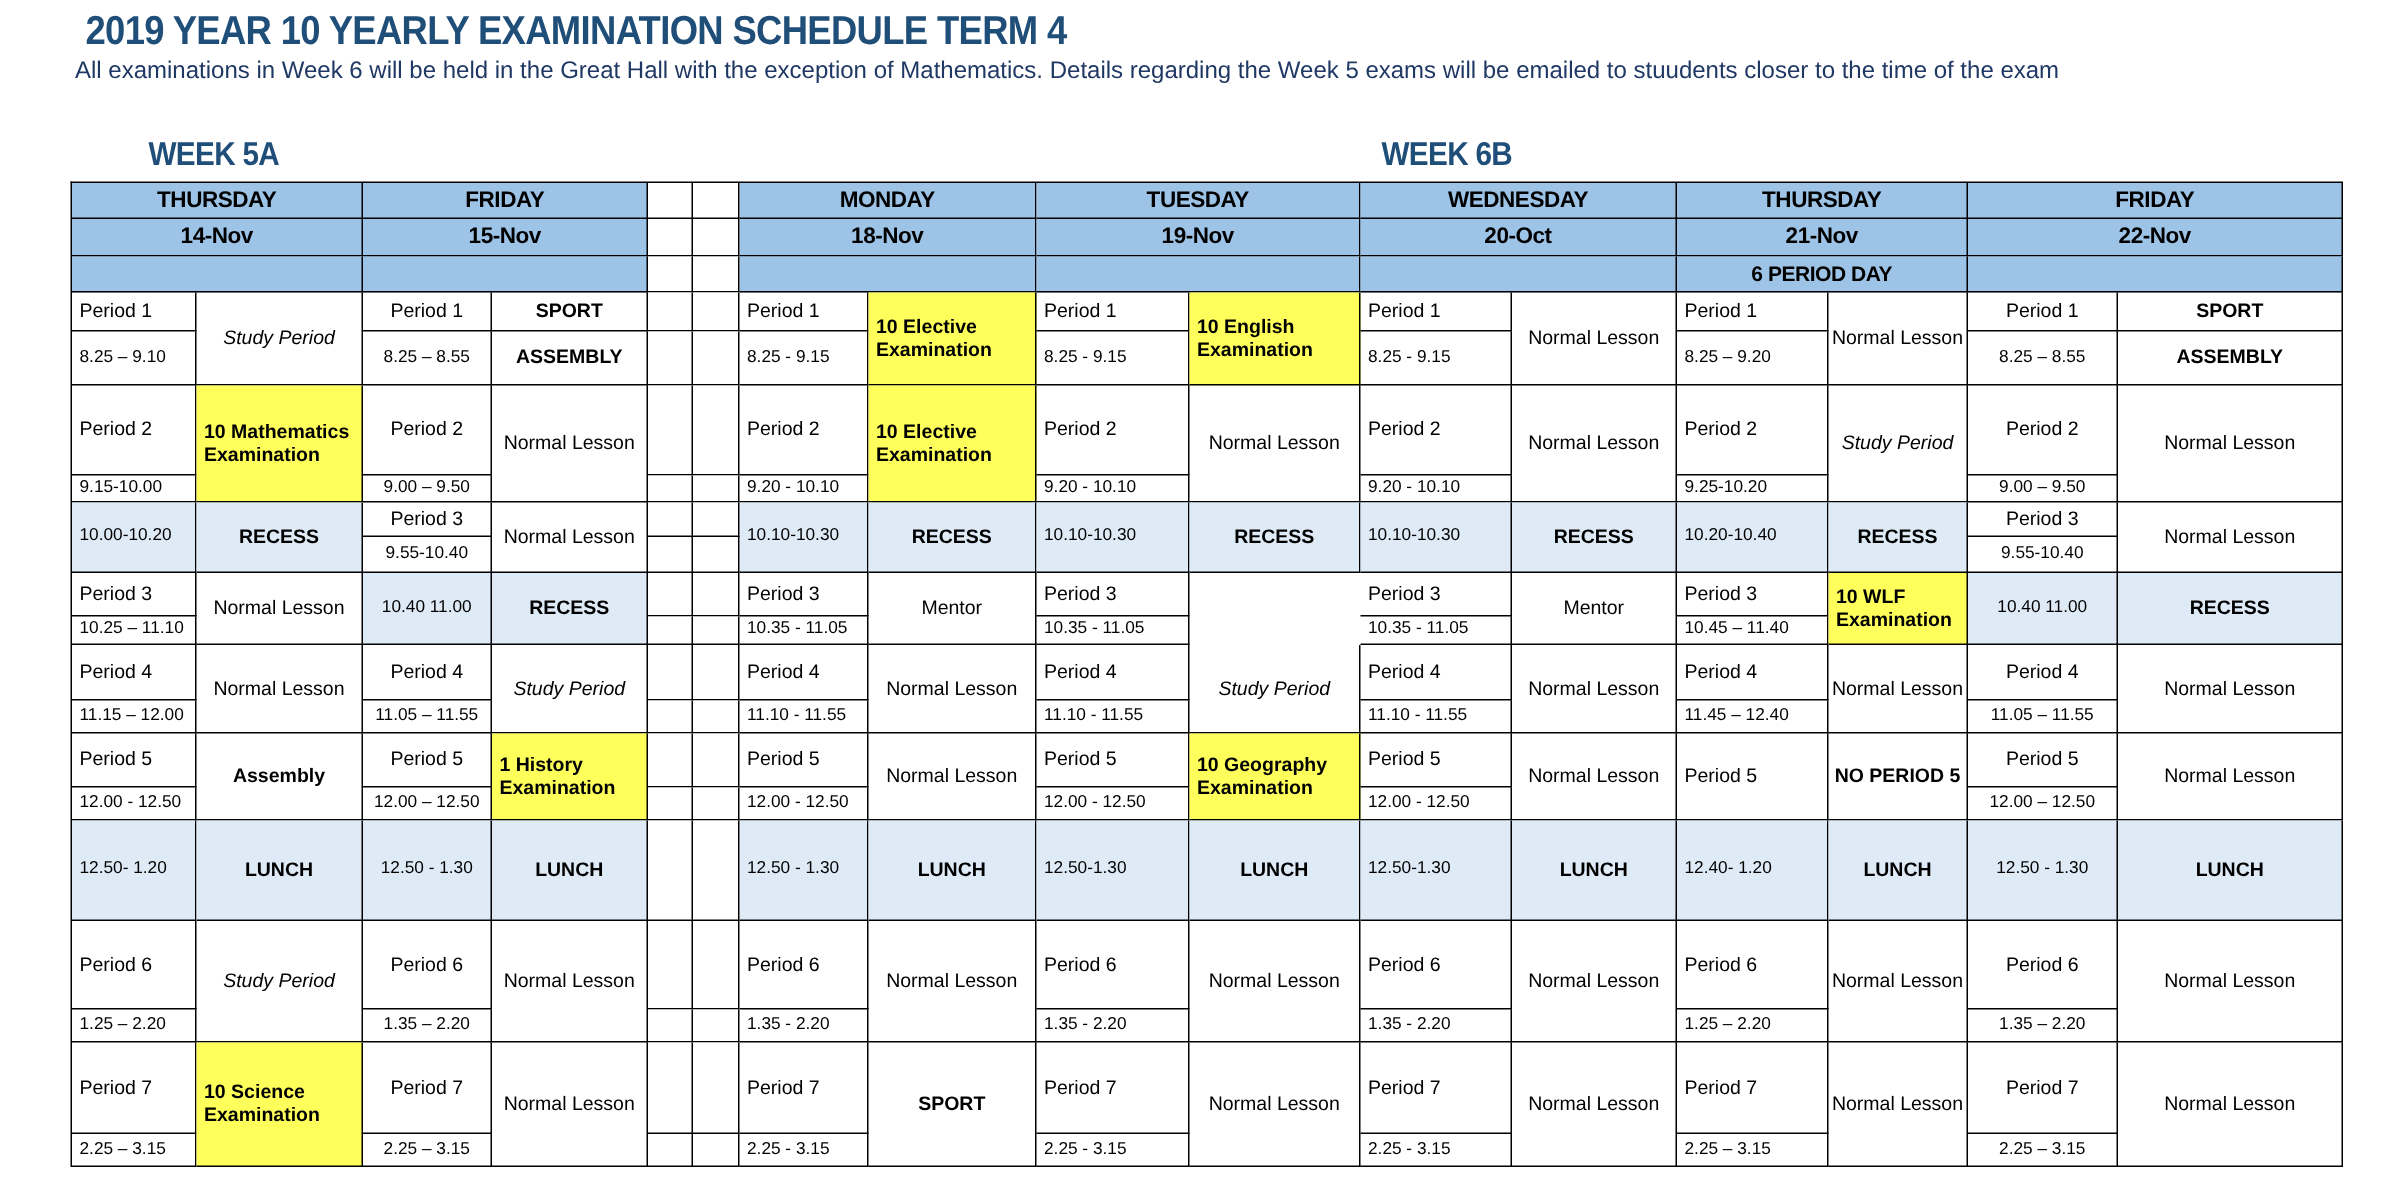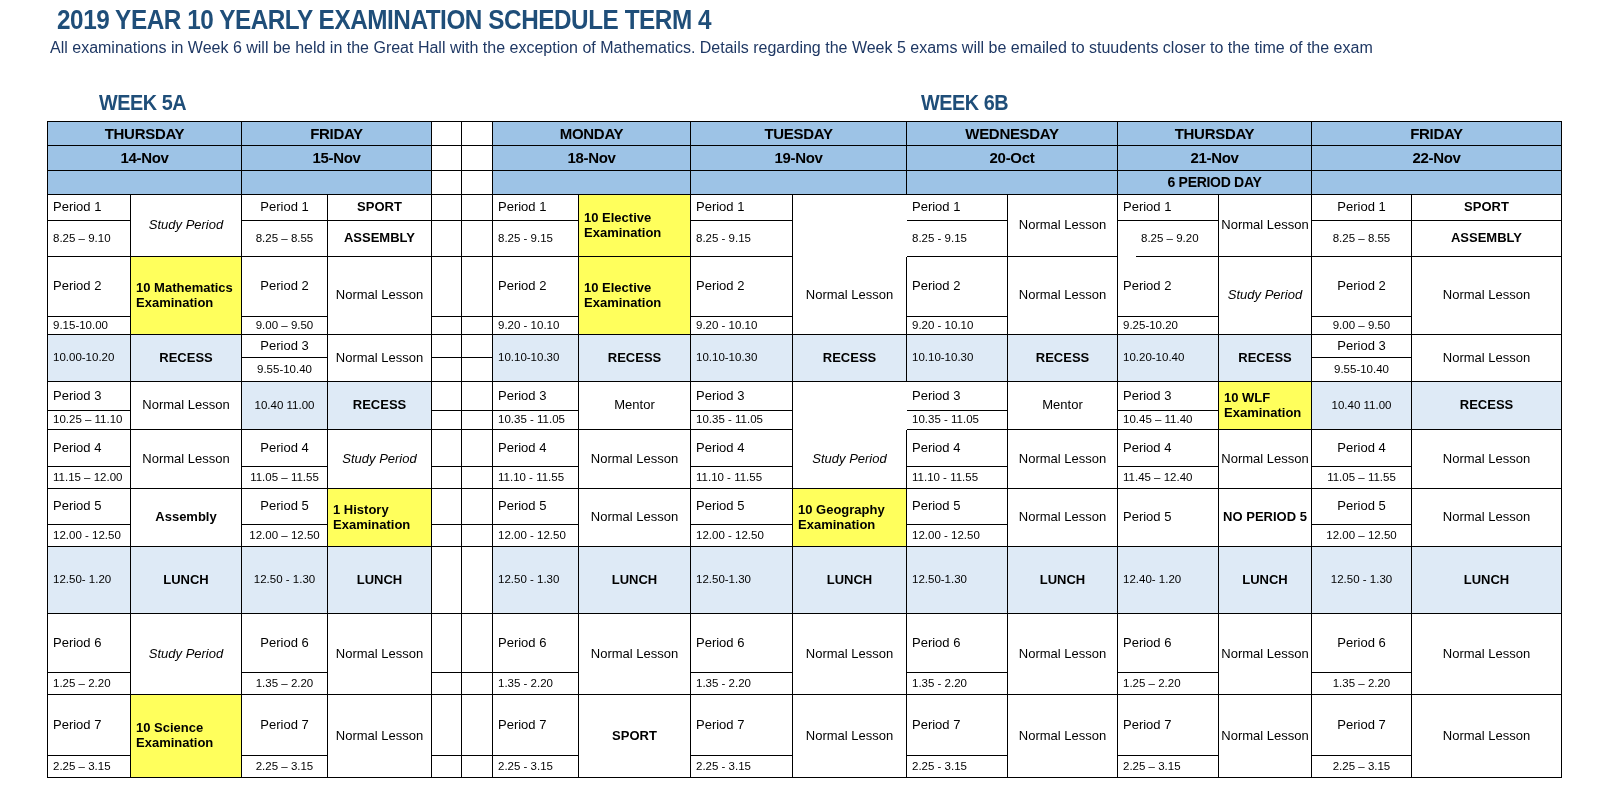--- a/index.html
+++ b/index.html
@@ -139,20 +139,21 @@
     <div class="c time lft" style="grid-area: 18 / 7 / span 1 / span 1;">1.35 - 2.20</div>
     <div class="c" style="grid-area: 17 / 8 / span 2 / span 1;">Normal Lesson</div>
     <div class="c  lft" style="grid-area: 19 / 7 / span 1 / span 1;">Period 7</div>
     <div class="c time lft" style="grid-area: 20 / 7 / span 1 / span 1;">2.25 - 3.15</div>
     <div class="c boldc" style="grid-area: 19 / 8 / span 2 / span 1;">SPORT</div>
     <div class="c hdr" style="grid-area: 1 / 9 / span 1 / span 2;">TUESDAY</div>
     <div class="c hdr" style="grid-area: 2 / 9 / span 1 / span 2;">19-Nov</div>
     <div class="c hdr note" style="grid-area: 3 / 9 / span 1 / span 2;"></div>
     <div class="c  lft" style="grid-area: 4 / 9 / span 1 / span 1;">Period 1</div>
     <div class="c time lft" style="grid-area: 5 / 9 / span 1 / span 1;">8.25 - 9.15</div>
+    <div class="c exam" style="grid-area: 4 / 10 / span 2 / span 1;">10 English Examination</div>
     <div class="c  lft" style="grid-area: 6 / 9 / span 1 / span 1;">Period 2</div>
     <div class="c time lft" style="grid-area: 7 / 9 / span 1 / span 1;">9.20 - 10.10</div>
     <div class="c" style="grid-area: 6 / 10 / span 2 / span 1;">Normal Lesson</div>
     <div class="c blue time lft" style="grid-area: 8 / 9 / span 2 / span 1;">10.10-10.30</div>
     <div class="c blue boldc" style="grid-area: 8 / 10 / span 2 / span 1;">RECESS</div>
     <div class="c  lft" style="grid-area: 10 / 9 / span 1 / span 1;">Period 3</div>
     <div class="c time lft" style="grid-area: 11 / 9 / span 1 / span 1;">10.35 - 11.05</div>
     <div class="c  lft" style="grid-area: 12 / 9 / span 1 / span 1;">Period 4</div>
     <div class="c time lft" style="grid-area: 13 / 9 / span 1 / span 1;">11.10 - 11.55</div>
     <div class="c ital" style="grid-area: 12 / 10 / span 2 / span 1;">Study Period</div>
@@ -192,21 +193,21 @@
     <div class="c  lft" style="grid-area: 17 / 11 / span 1 / span 1;">Period 6</div>
     <div class="c time lft" style="grid-area: 18 / 11 / span 1 / span 1;">1.35 - 2.20</div>
     <div class="c" style="grid-area: 17 / 12 / span 2 / span 1;">Normal Lesson</div>
     <div class="c  lft" style="grid-area: 19 / 11 / span 1 / span 1;">Period 7</div>
     <div class="c time lft" style="grid-area: 20 / 11 / span 1 / span 1;">2.25 - 3.15</div>
     <div class="c" style="grid-area: 19 / 12 / span 2 / span 1;">Normal Lesson</div>
     <div class="c hdr" style="grid-area: 1 / 13 / span 1 / span 2;">THURSDAY</div>
     <div class="c hdr" style="grid-area: 2 / 13 / span 1 / span 2;">21-Nov</div>
     <div class="c hdr note" style="grid-area: 3 / 13 / span 1 / span 2;">6 PERIOD DAY</div>
     <div class="c  lft" style="grid-area: 4 / 13 / span 1 / span 1;">Period 1</div>
-    <div class="c time lft" style="grid-area: 5 / 13 / span 1 / span 1; margin-left: 18px;">8.25 – 9.20</div>
+    <div class="c time lft" style="grid-area: 5 / 13 / span 1 / span 1;">8.25 – 9.20</div>
     <div class="c" style="grid-area: 4 / 14 / span 2 / span 1;">Normal Lesson</div>
     <div class="c  lft" style="grid-area: 6 / 13 / span 1 / span 1;">Period 2</div>
     <div class="c time lft" style="grid-area: 7 / 13 / span 1 / span 1;">9.25-10.20</div>
     <div class="c ital" style="grid-area: 6 / 14 / span 2 / span 1;">Study Period</div>
     <div class="c blue time lft" style="grid-area: 8 / 13 / span 2 / span 1;">10.20-10.40</div>
     <div class="c blue boldc" style="grid-area: 8 / 14 / span 2 / span 1;">RECESS</div>
     <div class="c  lft" style="grid-area: 10 / 13 / span 1 / span 1;">Period 3</div>
     <div class="c time lft" style="grid-area: 11 / 13 / span 1 / span 1;">10.45 – 11.40</div>
     <div class="c exam" style="grid-area: 10 / 14 / span 2 / span 1;">10 WLF Examination</div>
     <div class="c  lft" style="grid-area: 12 / 13 / span 1 / span 1;">Period 4</div>

